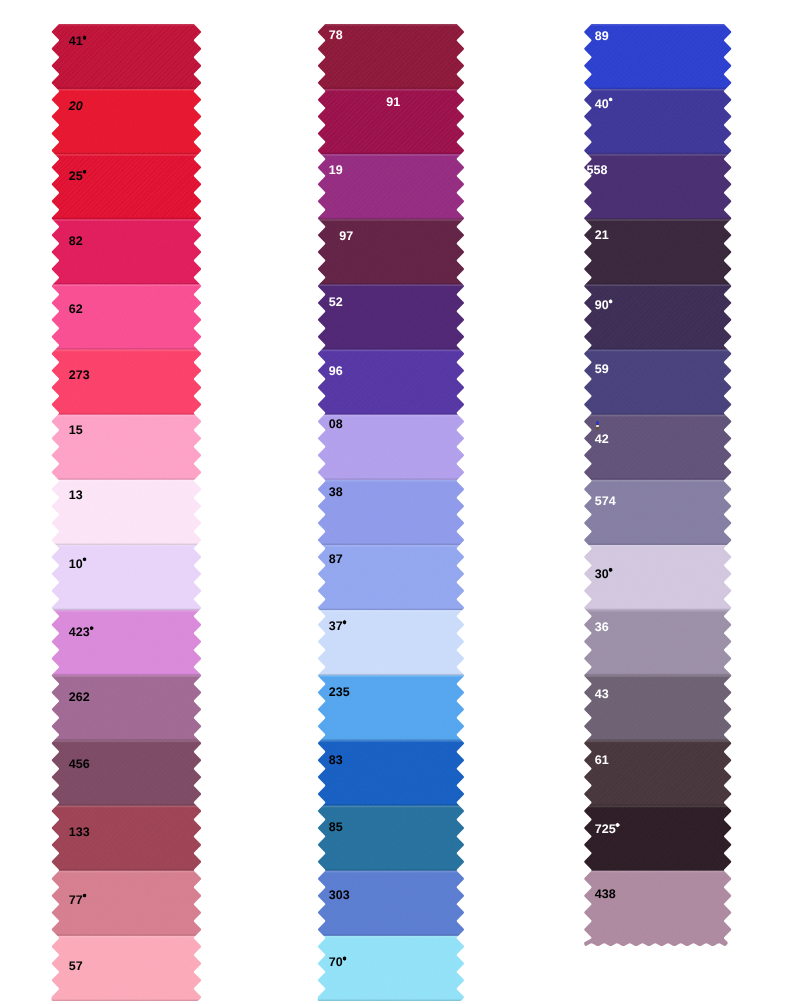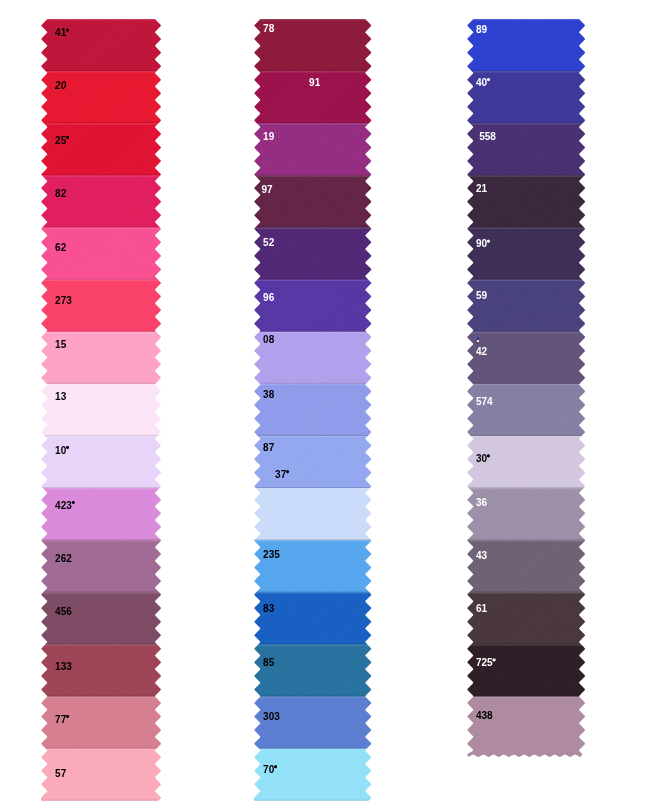--- a/index.html
+++ b/index.html
@@ -173,27 +173,27 @@
           <rect x="0" y="0" width="133.6" height="797.8" fill="url(#twill1)" opacity="0.010"></rect>
         </g>
         <g clip-path="url(#clip1)">
           <rect x="0" y="0" width="133.6" height="797.8" filter="url(#noise1)" opacity="0.045"></rect>
         </g>
       </svg>
       <div class="labels">
         <div class="label" style="left: 16.7px; top: 13px; color: rgb(255, 255, 255);">78</div>
         <div class="label" style="left: 16.7px; top: 67.32px; color: rgb(255, 255, 255); padding-left: 46px;">91</div>
         <div class="label" style="left: 16.7px; top: 120.64px; color: rgb(255, 255, 255);">19</div>
-        <div class="label" style="left: 15px; top: 174.56px; color: rgb(255, 255, 255);">97</div>
+        <div class="label" style="left: 25px; top: 174.56px; color: rgb(255, 255, 255);">97</div>
         <div class="label" style="left: 16.7px; top: 227.48px; color: rgb(255, 255, 255);">52</div>
         <div class="label" style="left: 16.7px; top: 281.8px; color: rgb(255, 255, 255);">96</div>
         <div class="label" style="left: 16.7px; top: 324.32px; color: rgb(0, 0, 0);">08</div>
         <div class="label" style="left: 16.7px; top: 378.94px; color: rgb(0, 0, 0);">38</div>
         <div class="label" style="left: 16.7px; top: 431.66px; color: rgb(0, 0, 0);">87</div>
-        <div class="label" style="left: 16.7px; top: 459px; color: rgb(0, 0, 0); margin-left: 12px;">37<span class="star"></span></div>
+        <div class="label" style="left: 16.7px; top: 485px; color: rgb(0, 0, 0);">37<span class="star"></span></div>
         <div class="label" style="left: 16.7px; top: 538.9px; color: rgb(0, 0, 0);">235</div>
         <div class="label" style="left: 16.7px; top: 593.02px; color: rgb(0, 0, 0);">83</div>
         <div class="label" style="left: 16.7px; top: 646.94px; color: rgb(0, 0, 0);">85</div>
         <div class="label" style="left: 16.7px; top: 701.26px; color: rgb(0, 0, 0);">303</div>
         <div class="label" style="left: 16.7px; top: 753.98px; color: rgb(0, 0, 0);">70<span class="star"></span></div>
       </div>
     </div>
     <div class="column" style="left: 459.2px; top: 10.95px; width: 134.4px; height: 751.28px;">
       <svg class="col-svg" width="134.4" height="751.28" viewBox="0 0 134.4 751.28">
         <defs>
@@ -255,21 +255,21 @@
           <rect x="0" y="685.56" width="134.4" height="1.4" fill="#ffffff" opacity="0.13"></rect>
           <rect x="0" y="0" width="134.4" height="751.28" fill="url(#twill2)" opacity="0.010"></rect>
         </g>
         <g clip-path="url(#clip2)">
           <rect x="0" y="0" width="134.4" height="751.28" filter="url(#noise2)" opacity="0.045"></rect>
         </g>
       </svg>
       <div class="labels">
         <div class="label" style="left: 16.7px; top: 14.3px; color: rgb(255, 255, 255);">89</div>
         <div class="label" style="left: 16.7px; top: 66.82px; color: rgb(255, 255, 255);">40<span class="star"></span></div>
-        <div class="label" style="left: 20px; top: 120.94px; color: rgb(255, 255, 255);">558</div>
+        <div class="label" style="left: 10px; top: 120.94px; color: rgb(255, 255, 255);">558</div>
         <div class="label" style="left: 16.7px; top: 173.06px; color: rgb(255, 255, 255);">21</div>
         <div class="label" style="left: 16.7px; top: 228.48px; color: rgb(255, 255, 255);">90<span class="star"></span></div>
         <div class="label" style="left: 16.7px; top: 280.2px; color: rgb(255, 255, 255);">59</div>
         <div class="label" style="left: 16.7px; top: 335.82px; color: rgb(255, 255, 255);">42</div>
         <div class="label" style="left: 16.7px; top: 386.54px; color: rgb(255, 255, 255);">574</div>
         <div class="label" style="left: 16.7px; top: 443.16px; color: rgb(0, 0, 0);">30<span class="star"></span></div>
         <div class="label" style="left: 16.7px; top: 486.58px; color: rgb(255, 255, 255);">36</div>
         <div class="label" style="left: 16.7px; top: 540px; color: rgb(255, 255, 255);">43</div>
         <div class="label" style="left: 16.7px; top: 593.32px; color: rgb(255, 255, 255);">61</div>
         <div class="label" style="left: 16.7px; top: 647.24px; color: rgb(255, 255, 255);">725<span class="star"></span></div>

